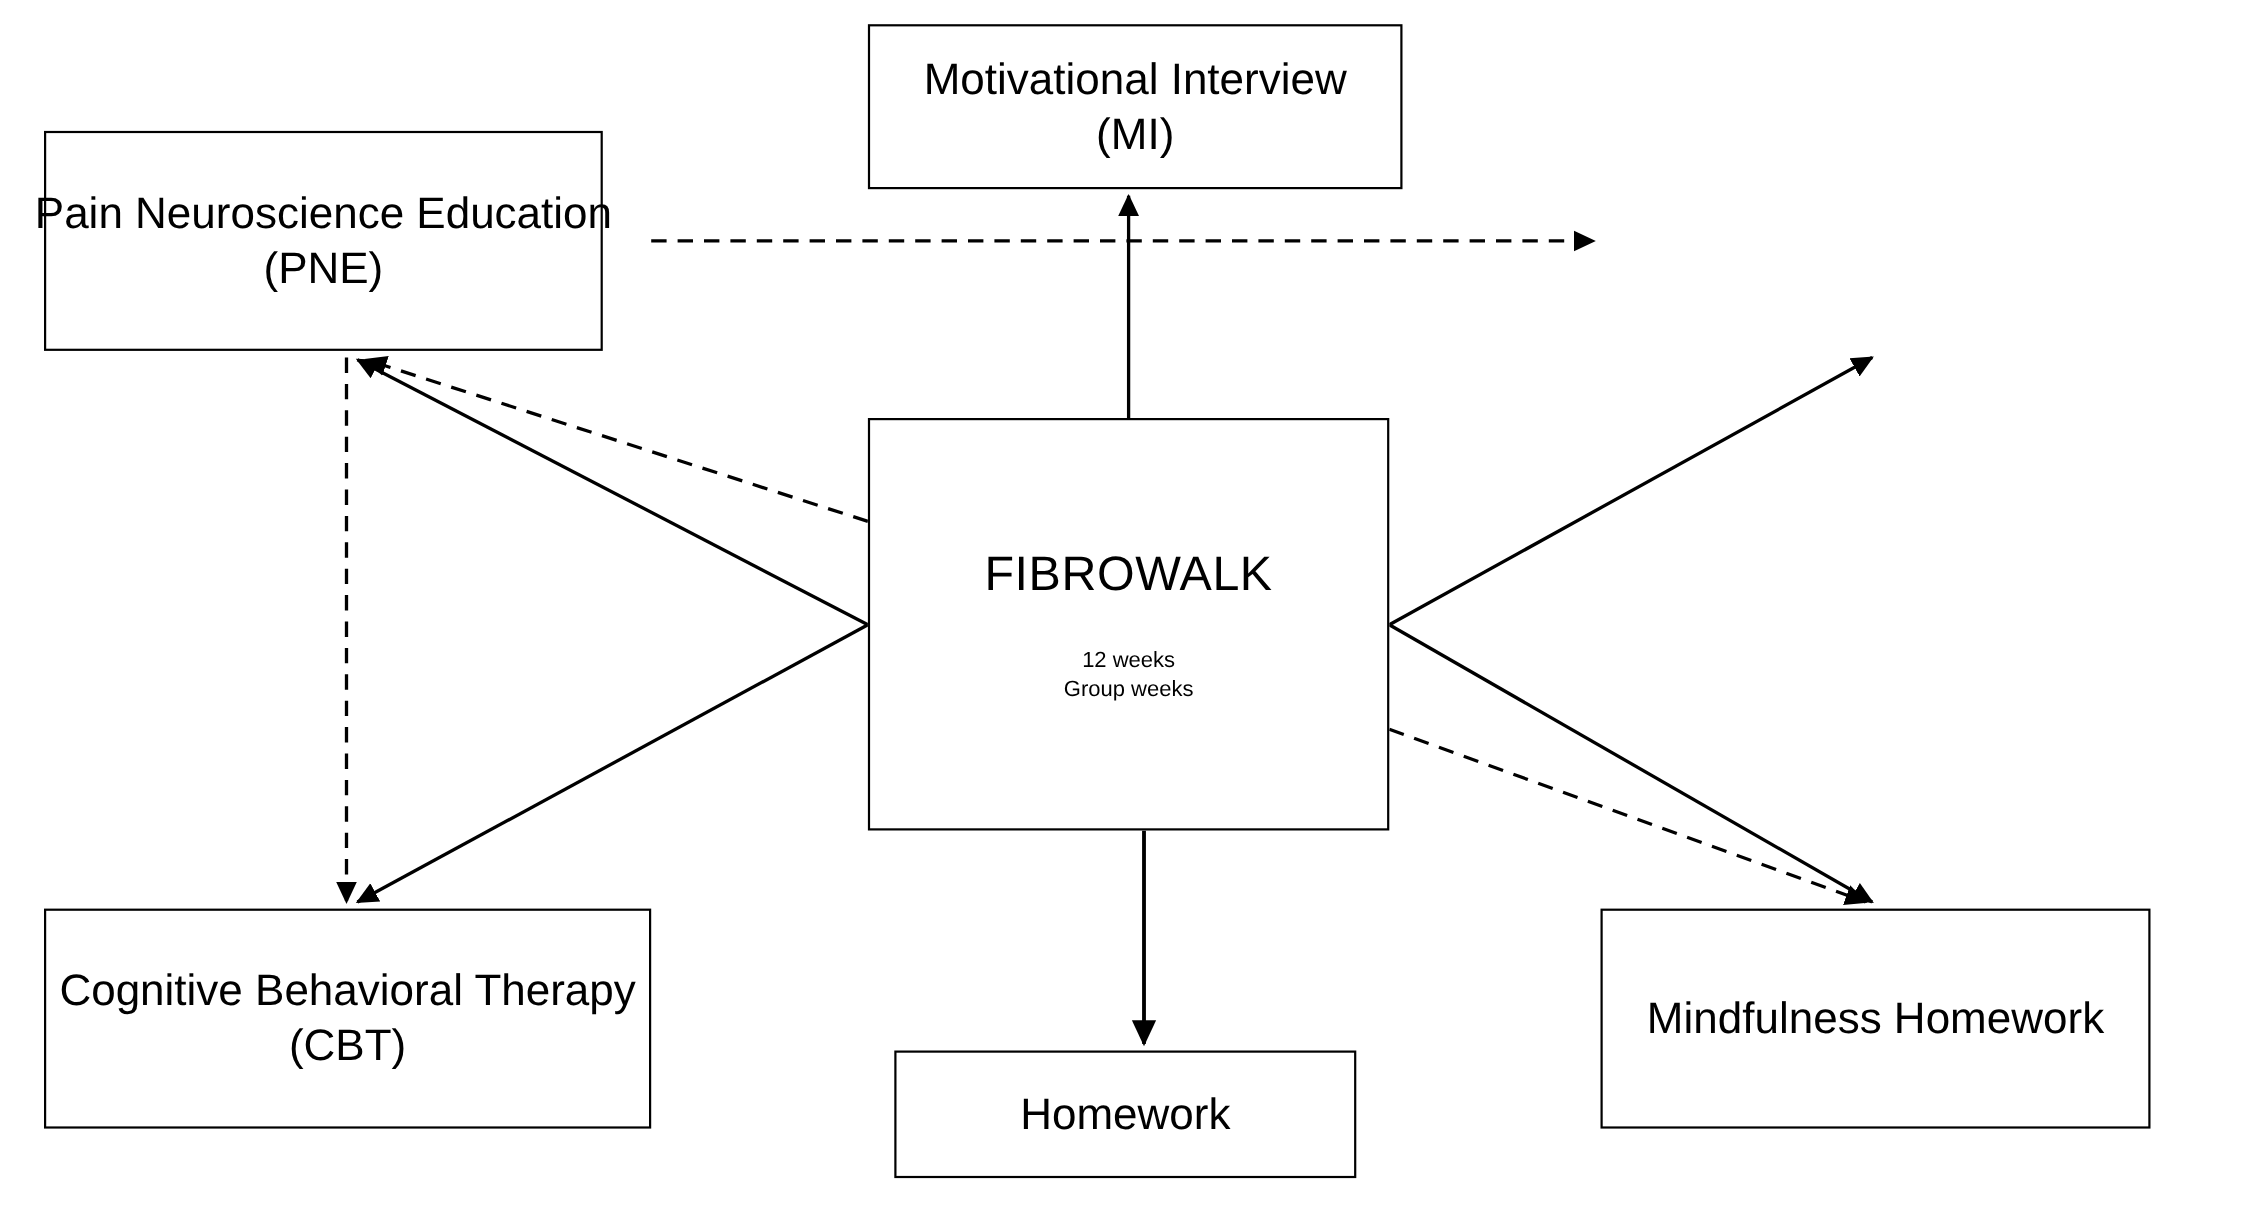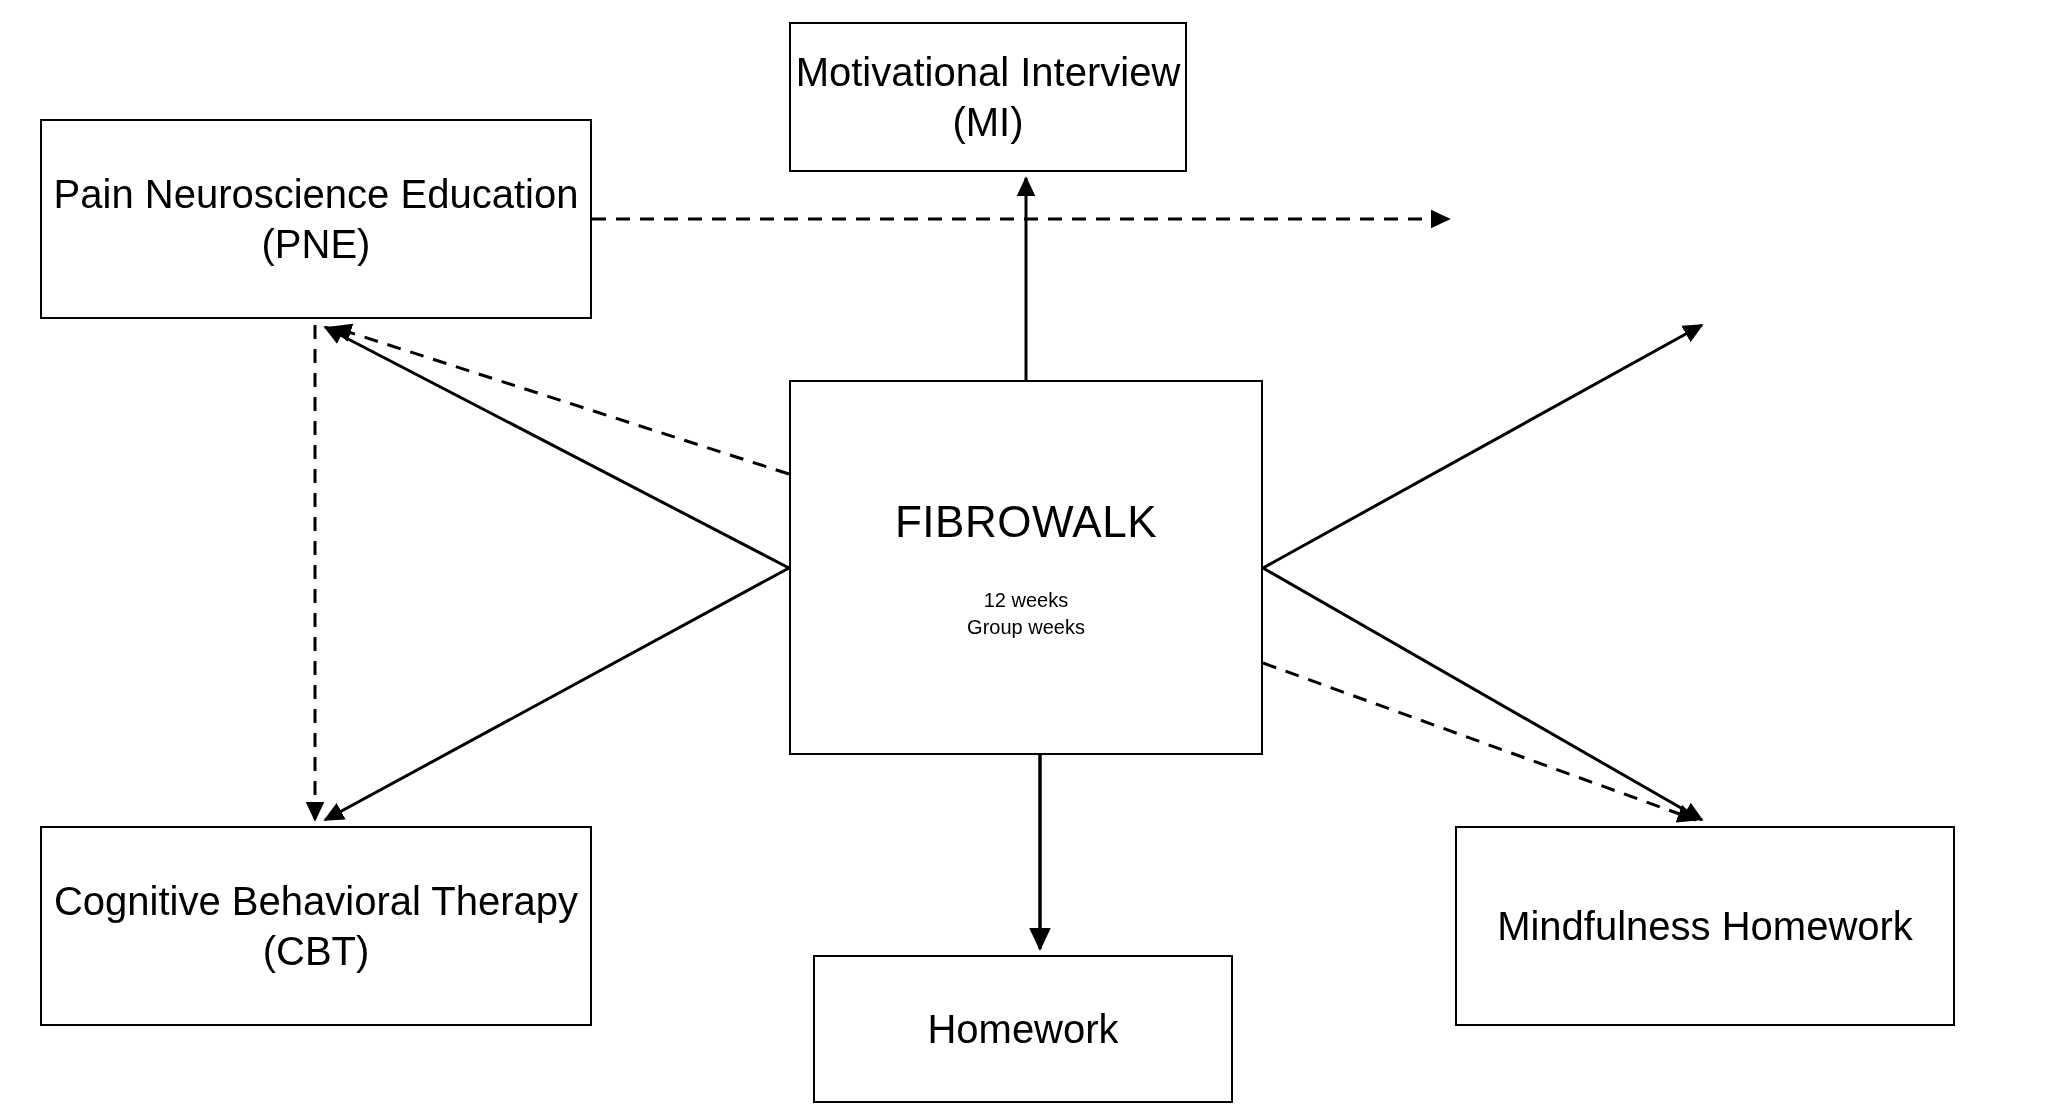--- a/index.html
+++ b/index.html
@@ -56,26 +56,26 @@
     letter-spacing: 0.5px;
   }
   #node-fibrowalk .detail-block {
     margin-top: 38px;
     font-size: 20px;
     line-height: 1.33;
   }
   .detail-line { display: block; }
 
   
-  #node-pne            { left: 40px;   top: 119px;  width: 552px;  height: 200px; }
-  #node-mi             { left: 789px;  top: 22px;   width: 398px;  height: 150px; }
+  #node-pne            { left: 40px;   top: 119px;  width: 508px;  height: 200px; }
+  #node-mi             { left: 789px;  top: 22px;   width: 486px;  height: 150px; }
   #node-tpe            { left: 1455px; top: 119px;  width: 553px;  height: 200px; }
   #node-fibrowalk      { left: 789px;  top: 380px;  width: 474px;  height: 375px; }
   #node-cbt            { left: 40px;   top: 826px;  width: 552px;  height: 200px; }
-  #node-homework       { left: 813px;  top: 955px;  width: 420px;  height: 148px; }
+  #node-homework       { left: 813px;  top: 955px;  width: 420px;  height: 116px; }
   #node-mindfulness    { left: 1455px; top: 826px;  width: 500px;  height: 200px; }
 </style>
 </head>
 <body>
 
 <div id="canvas">
 
   <svg id="edges" viewBox="0 0 2048 1120" width="2048" height="1120" xmlns="http://www.w3.org/2000/svg">
     <defs>
       <marker id="arrowFilled" viewBox="0 0 12 12" refX="10.5" refY="6" markerWidth="7" markerHeight="7" orient="auto-start-reverse" markerUnits="strokeWidth">

